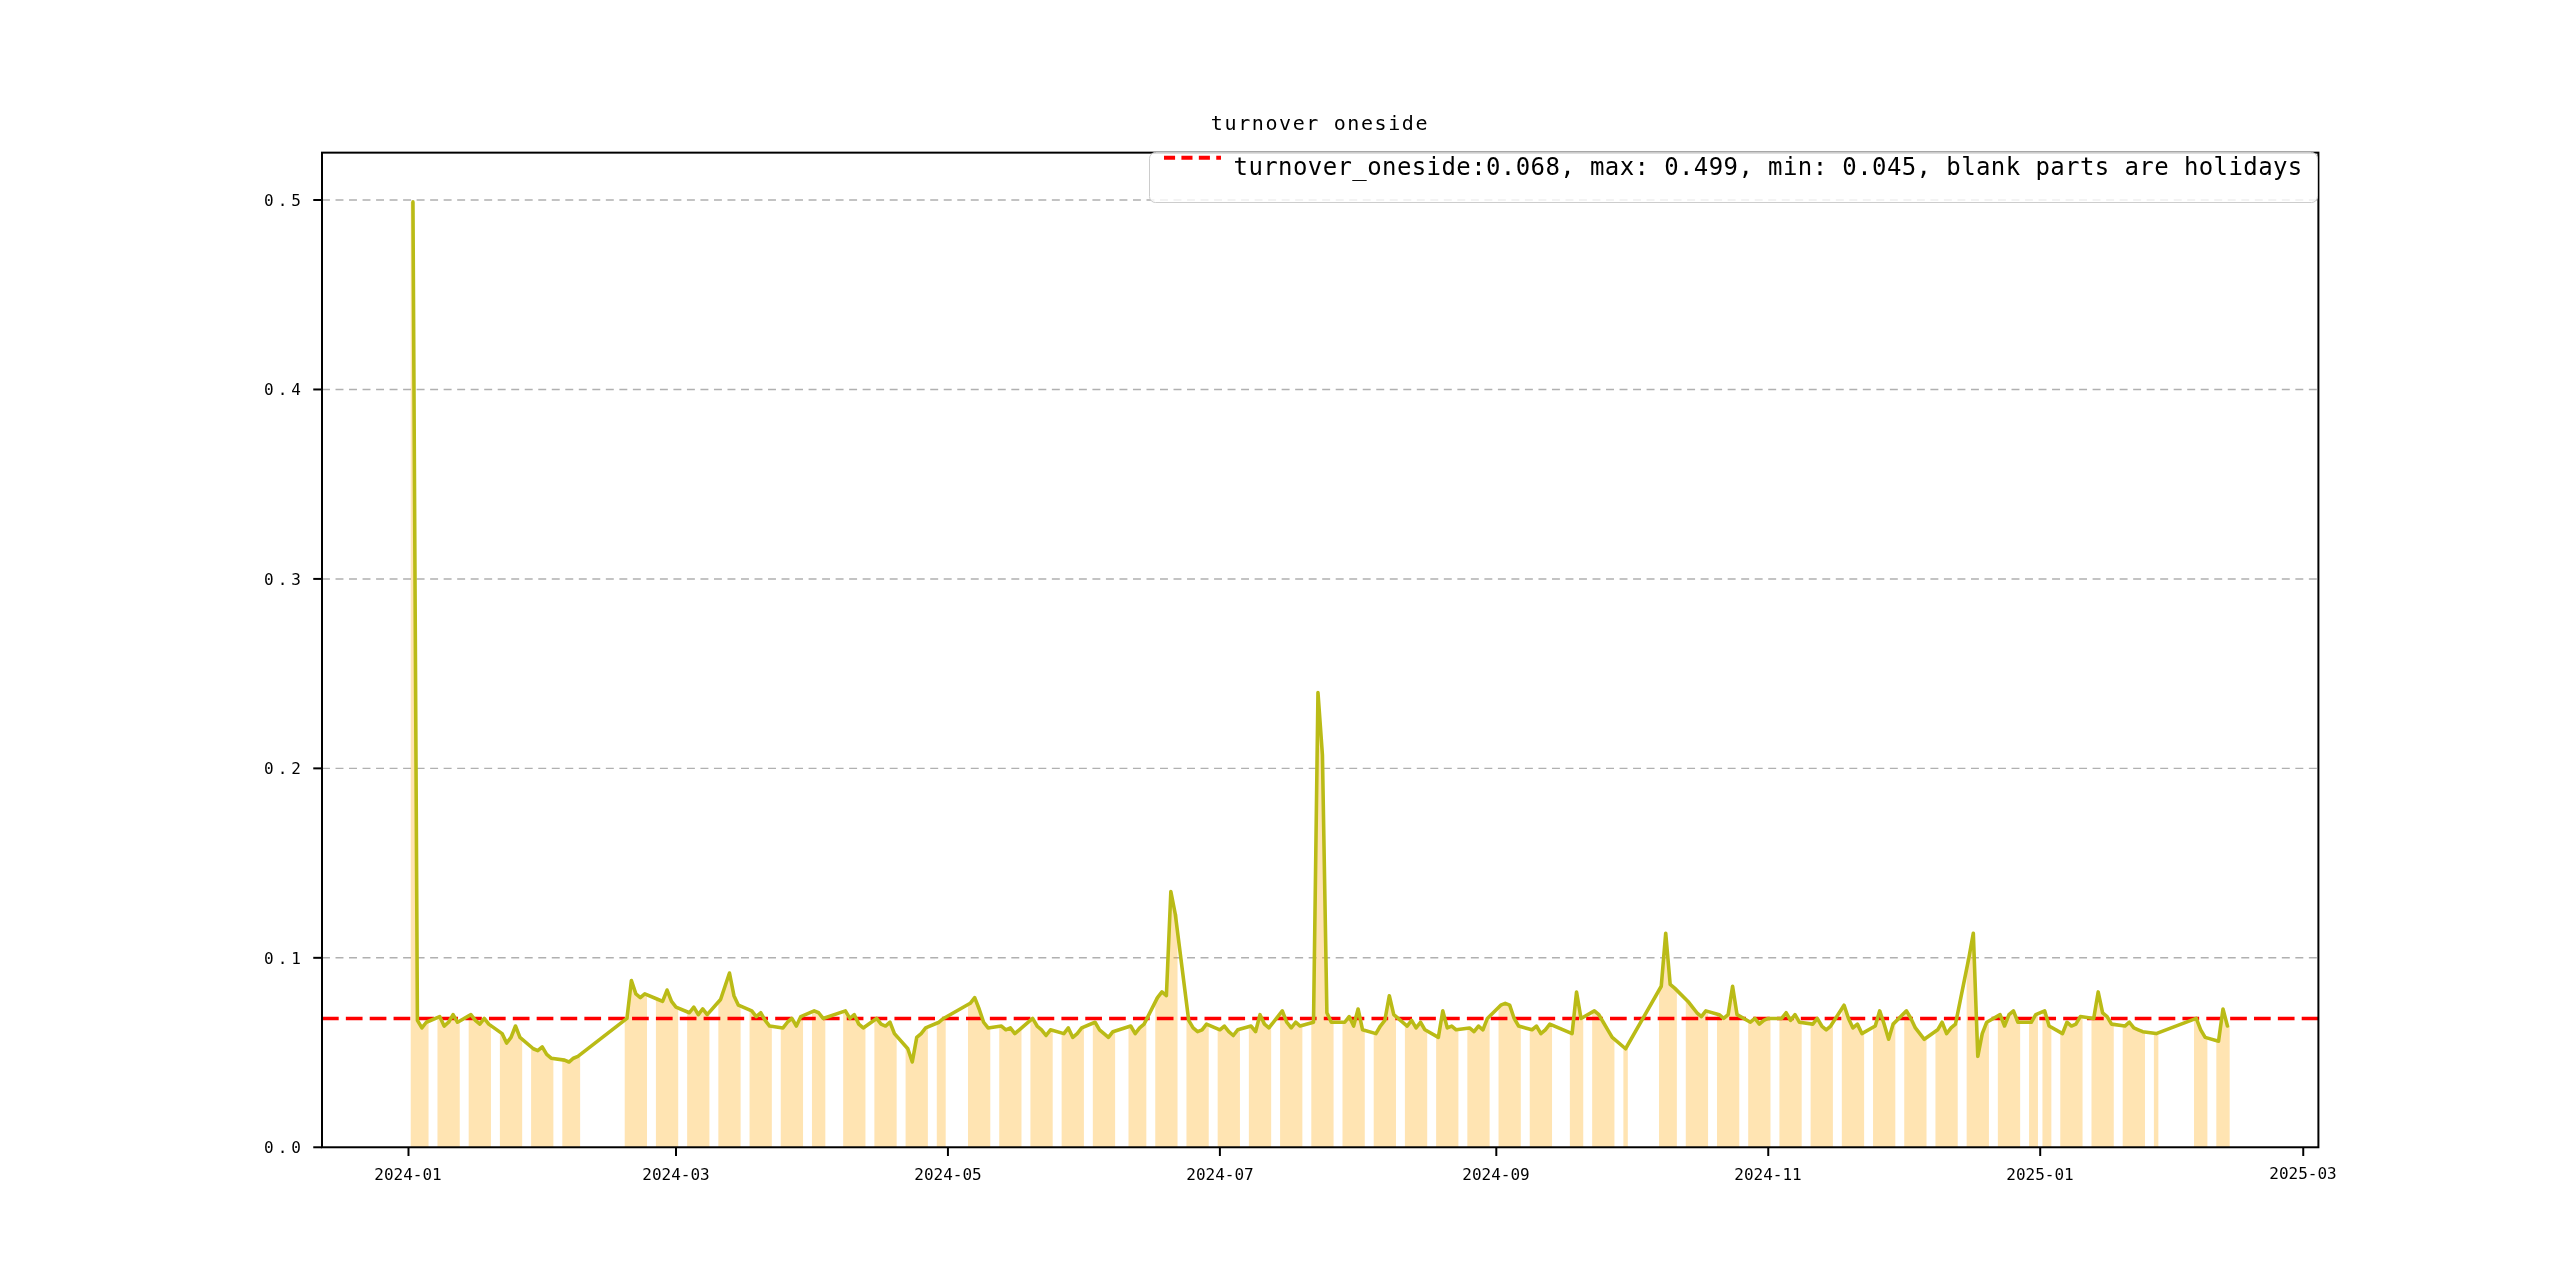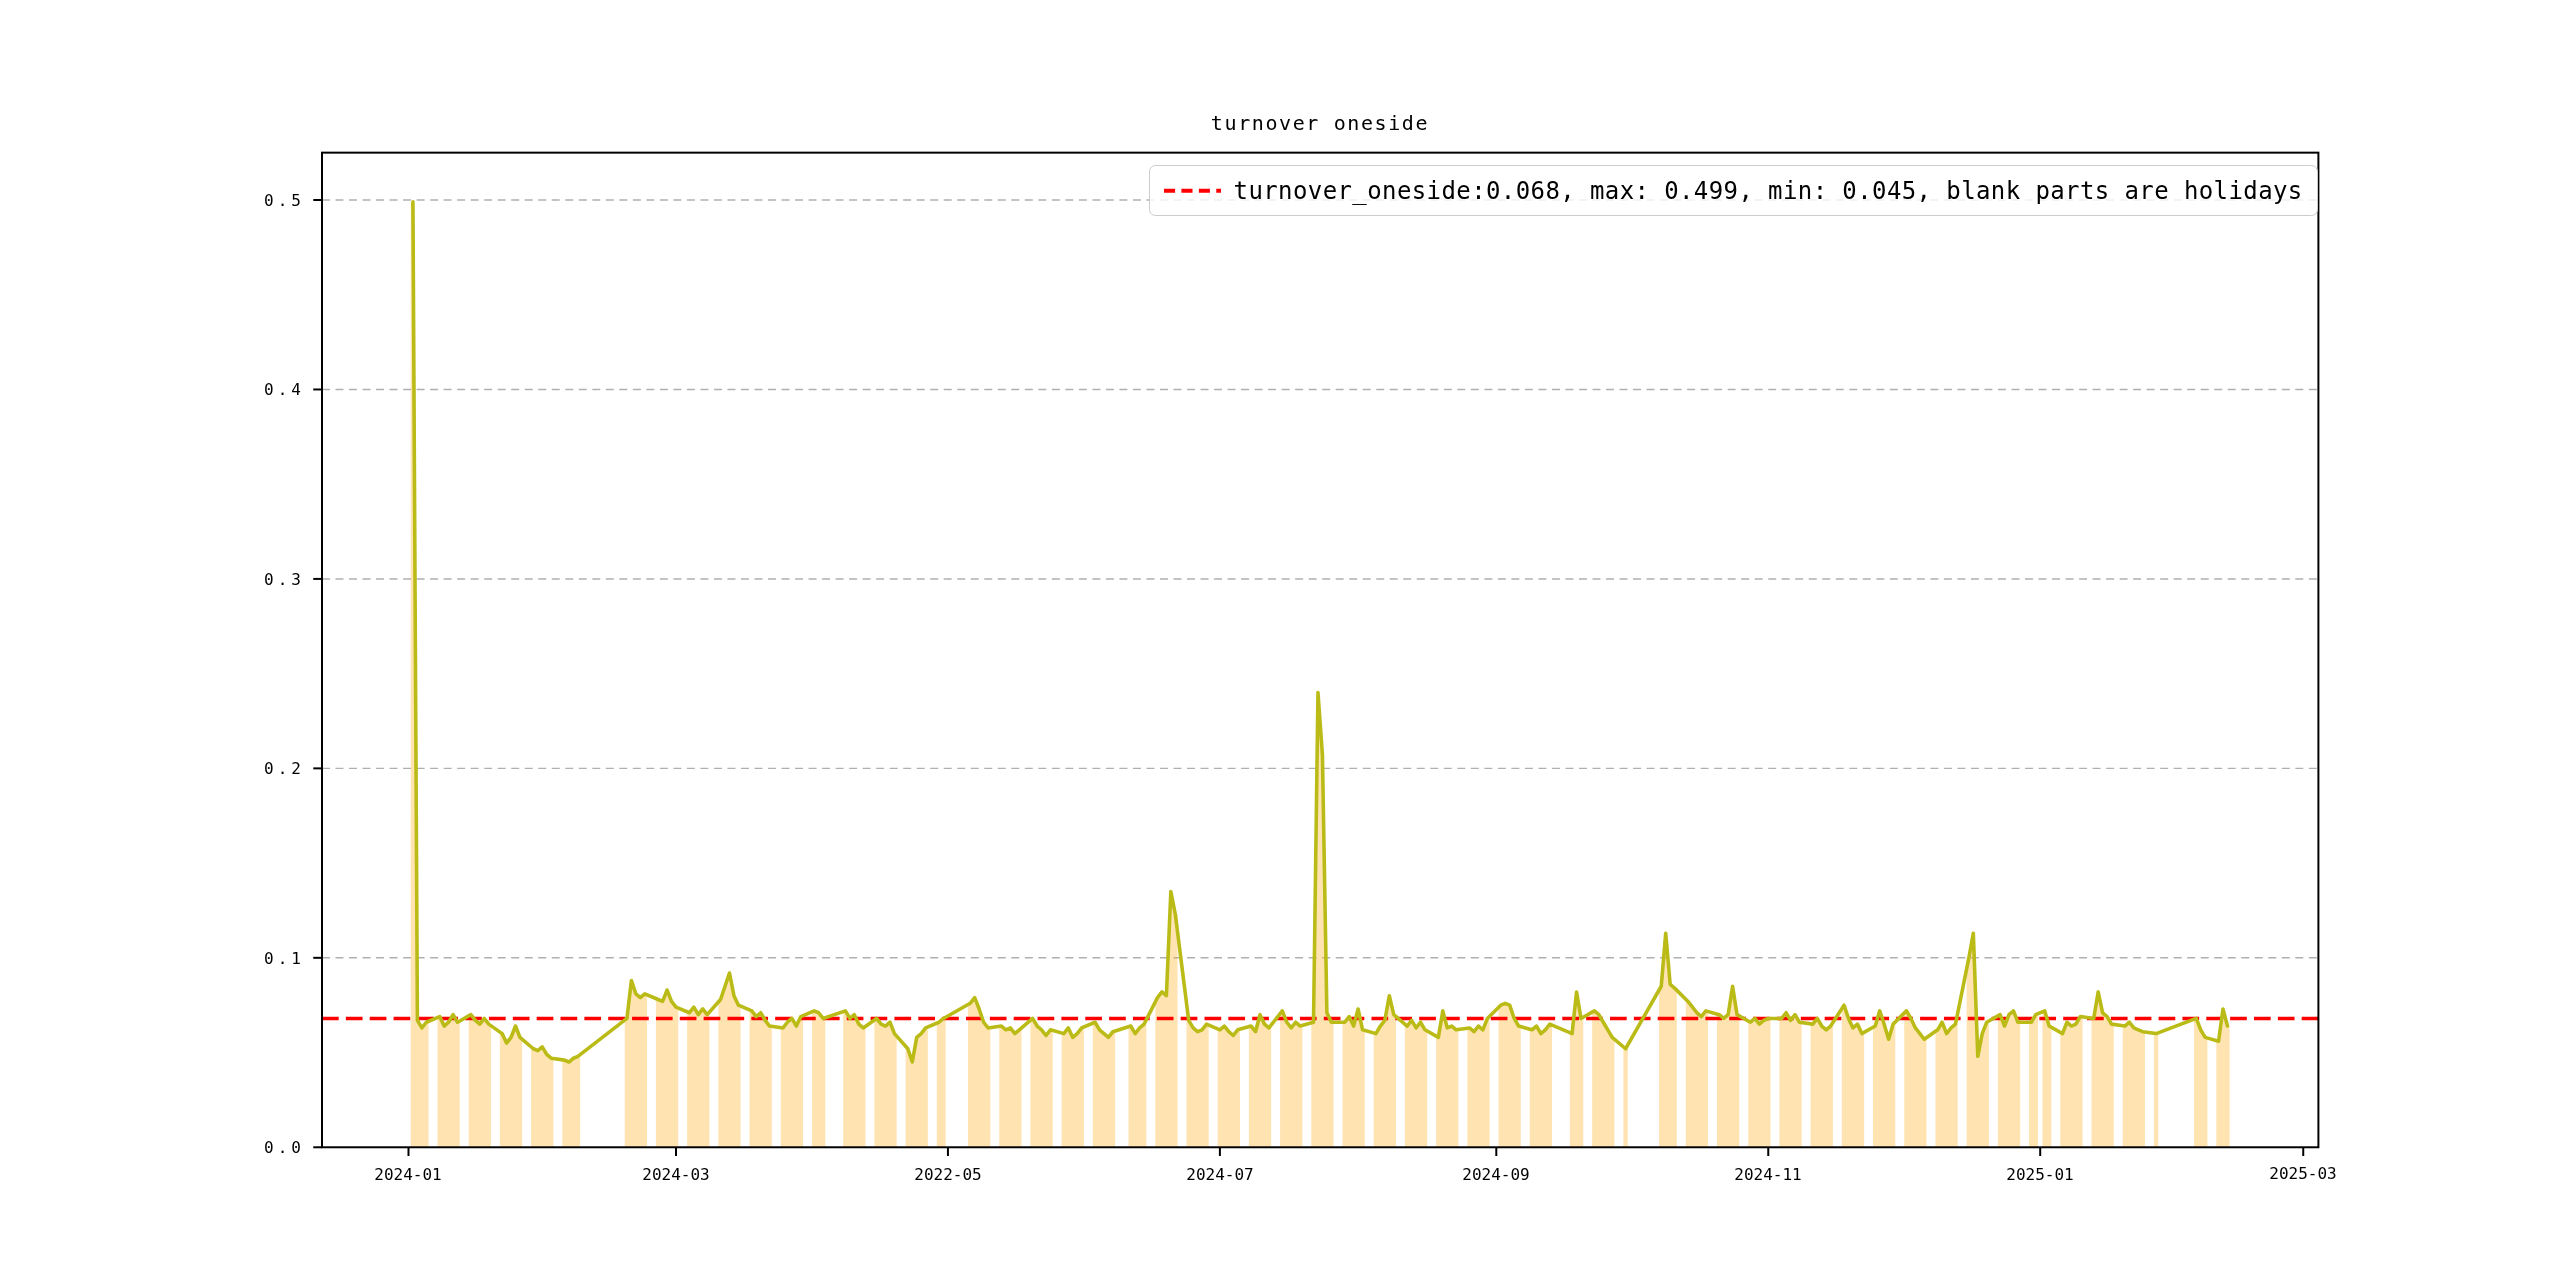--- a/index.html
+++ b/index.html
@@ -4,23 +4,23 @@
 <style>
   html,body{margin:0;padding:0;background:#ffffff;width:2576px;height:1288px;overflow:hidden;}
   body{font-family:"DejaVu Sans Mono", monospace; color:#000;}
   #figure{position:relative;width:2576px;height:1288px;background:#fff;}
   #chart-svg{position:absolute;left:0;top:0;}
   .fig-title{position:absolute;left:322px;top:111px;width:1996px;text-align:center;
              font-size:20px;letter-spacing:1.6px;white-space:pre;}
   .tick-label{position:absolute;font-size:16px;white-space:pre;}
   .y-tick{width:103px;text-align:right;letter-spacing:4px;transform:translateY(-50%);}
   .x-tick{transform:translateX(-50%);letter-spacing:0px;}
-  .legend-box{position:absolute;top:165px;right:258px;height:51px;box-sizing:border-box;
+  .legend-box{position:absolute;top:152px;right:258px;height:51px;box-sizing:border-box;
               background:rgba(255,255,255,0.8);border:1.6px solid #cccccc;border-radius:6.4px;
-              display:flex;align-items:center;padding:0 14.3px;gap:12.7px;z-index:5;}
+              display:flex;align-items:flex-start;padding:0 14.3px;gap:12.7px;z-index:5;}
   .legend-label{font-size:24px;white-space:pre;letter-spacing:0.4px;}
   .legend-dash{flex:0 0 auto;display:block;}
 </style>
 </head>
 <body>
 
 <div id="figure">
   <div class="fig-title">turnover oneside</div>
 
   <svg id="chart-svg" width="2576" height="1288" viewBox="0 0 3240 1620">
@@ -109,21 +109,21 @@
 
   <div id="tick-labels">
       <div class="tick-label y-tick" style="left: 202px; top: 1147px;">0.0</div>
       <div class="tick-label y-tick" style="left: 202px; top: 958px;">0.1</div>
       <div class="tick-label y-tick" style="left: 202px; top: 768px;">0.2</div>
       <div class="tick-label y-tick" style="left: 202px; top: 579px;">0.3</div>
       <div class="tick-label y-tick" style="left: 202px; top: 389px;">0.4</div>
       <div class="tick-label y-tick" style="left: 202px; top: 200px;">0.5</div>
       <div class="tick-label x-tick" style="left: 408px; top: 1165px;">2024-01</div>
       <div class="tick-label x-tick" style="left: 676px; top: 1165px;">2024-03</div>
-      <div class="tick-label x-tick" style="left: 948px; top: 1165px;">2022-05</div>
+      <div class="tick-label x-tick" style="left: 948px; top: 1165px;">2024-05</div>
       <div class="tick-label x-tick" style="left: 1220px; top: 1165px;">2024-07</div>
       <div class="tick-label x-tick" style="left: 1496px; top: 1165px; text-align: center;">2024-09</div>
       <div class="tick-label x-tick" style="left: 1768px; top: 1165px;">2024-11</div>
       <div class="tick-label x-tick" style="left: 2040px; top: 1165px;">2025-01</div>
       <div class="tick-label x-tick" style="left: 2303px; top: 1164px;">2025-03</div>
     </div>
 
   <div class="legend-box">
     <svg class="legend-dash" width="57" height="9.5" viewBox="0 0 72 12">
       <line x1="0" y1="6" x2="72" y2="6" stroke="#ff0000" stroke-width="5" stroke-dasharray="14 8"></line>

